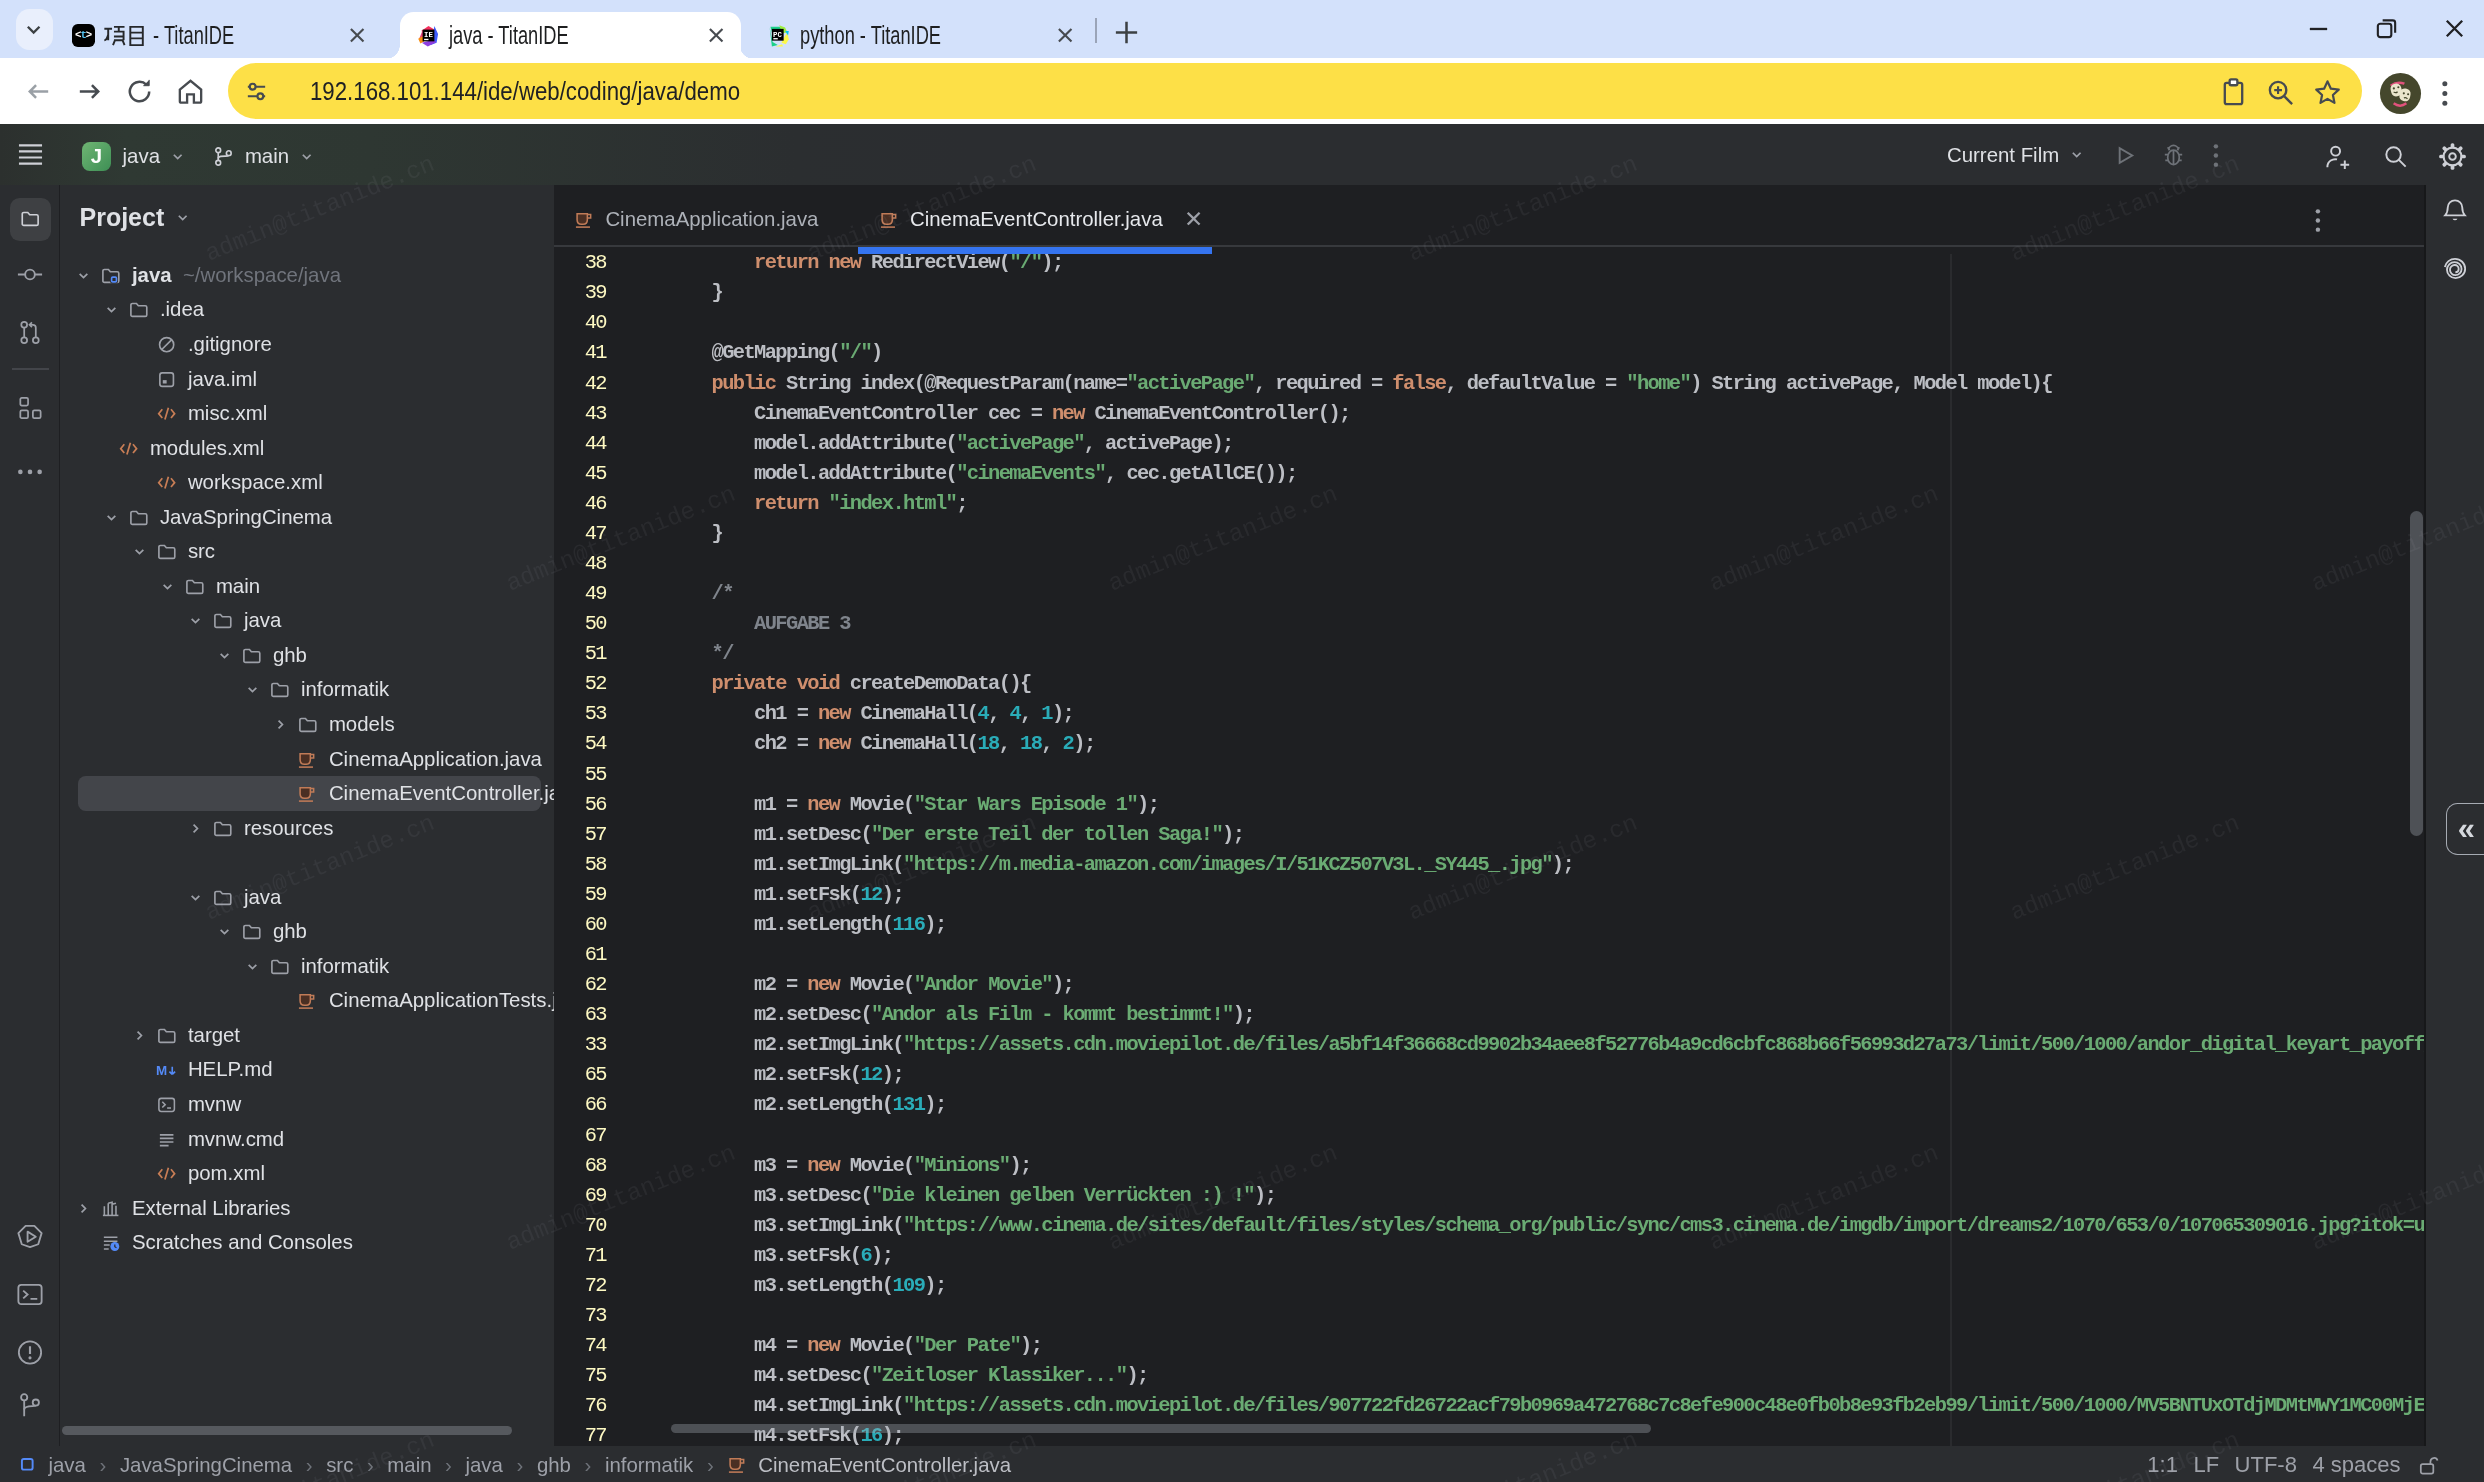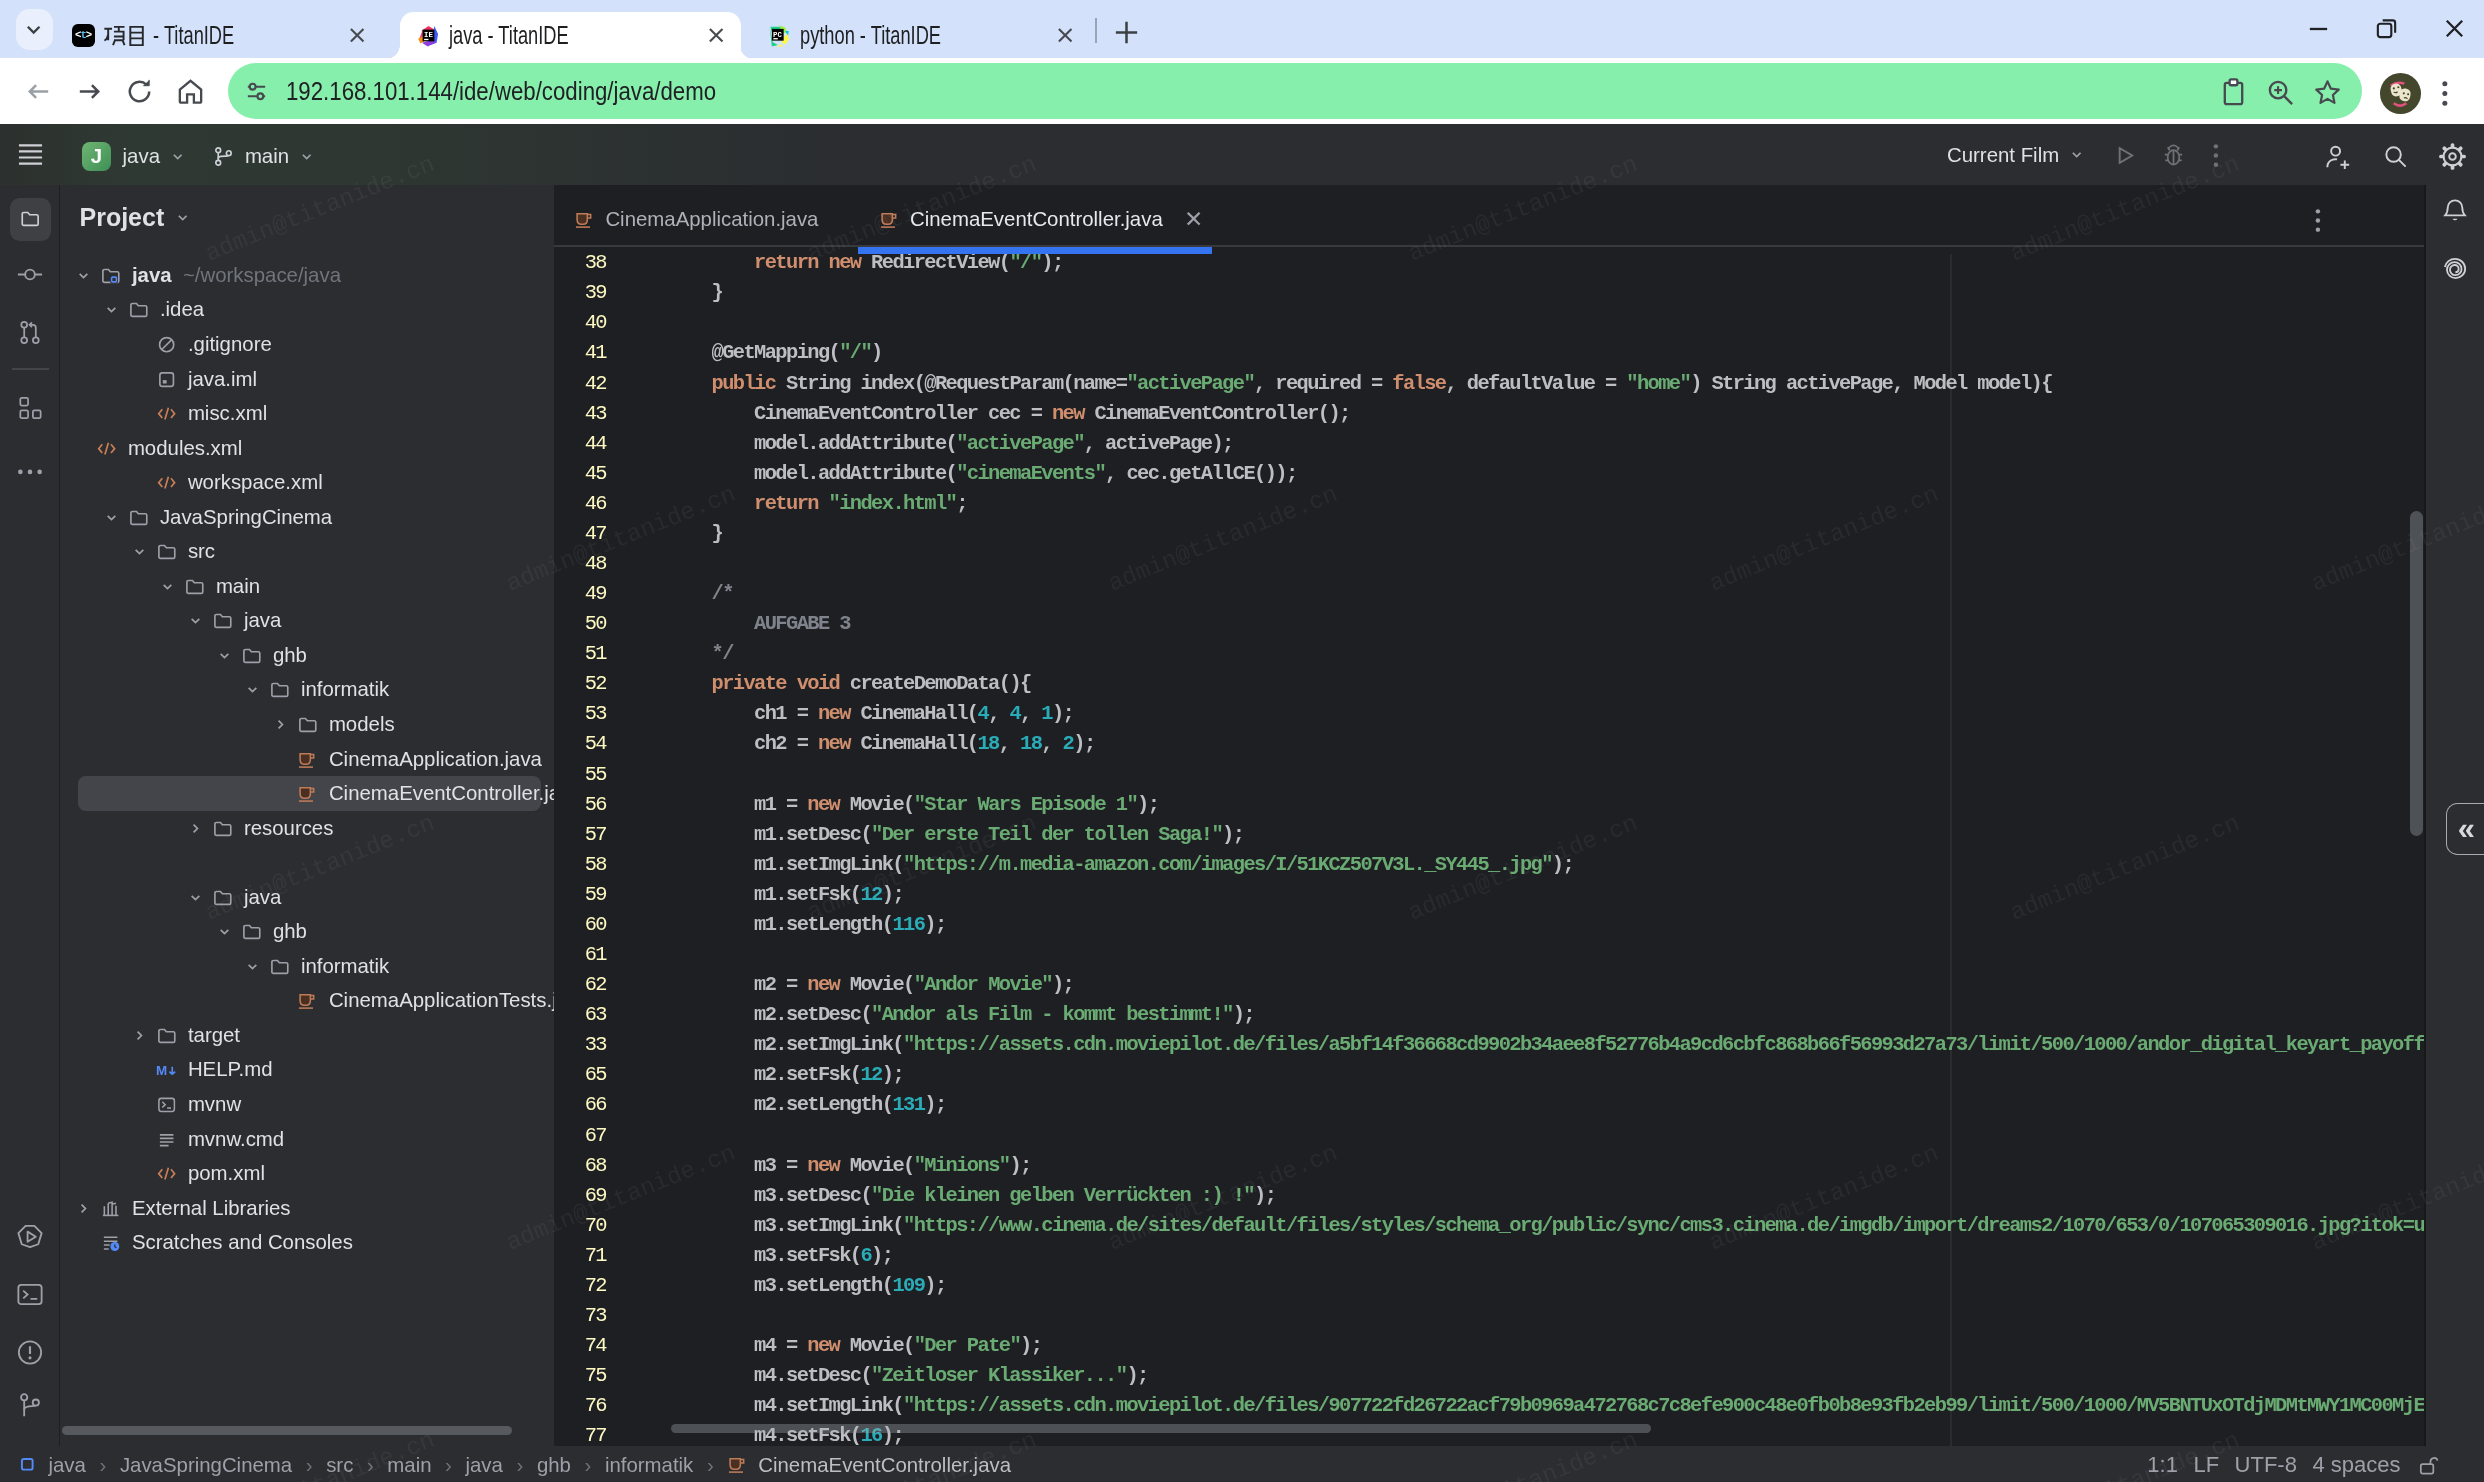--- a/index.html
+++ b/index.html
@@ -17,22 +17,22 @@
 .sx { display:inline-block; transform:scaleX(0.73); transform-origin:0 50%; }
 .tab .cls { margin-left:auto; color:#41454A; }
 #tab2 { left:400px; width:341px; background:#fff; border-radius:13.6px 13.6px 0 0; padding:0 15.5px 0 15.5px; }
 #tab1 { left:60px;  width:320px; padding:0 13.6px 0 11.6px; }
 #tab3 { left:748px; width:338px; padding:0 11.6px 0 18.4px; }
 .flare { position:absolute; top:45px; width:13.6px; height:13.6px; background:radial-gradient(circle at 0 0, transparent 13.6px, #fff 14px); }
 .titanicon { display:inline-flex; align-items:center; justify-content:center; width:23px; height:23px; border-radius:5.8px;
   background:#000; color:#fff; font-family:"Liberation Mono"; font-size:10.7px; font-weight:bold; letter-spacing:-1px; flex:none;}
 .titanicon i { color:#53C1F0; }
 #winctl { position:absolute; right:17.5px; top:15.5px; display:flex; gap:43px; align-items:center; }
-#urlpill { position:absolute; left:228px; top:63px; width:2134px; height:56px; border-radius:28px; background:#86efac;
-  display:flex; align-items:center; }
+#urlpill { position:absolute; left:228px; top:63px; width:2134px; height:56px; border-radius:28px; background:#fde047;
+  display:flex; align-items:center;gap:24px; }
 #urltext { font-size:26px; color:#202124; margin-left:17.5px; display:inline-block; transform:scaleX(0.855); transform-origin:0 50%; white-space:nowrap; }
 .navic { position:absolute; top:17.5px; }
 
 
 #ide { position:absolute; left:0; top:124px; width:2484px; height:1359px; background:#2B2D30; }
 #topbar { position:absolute; left:0; top:0; width:2484px; height:61px;
   background:linear-gradient(90deg, #2C302E 0px, #2F3933 126px, #2E3732 369px, #2B2E30 796px, #2B2D30 970px); }
 .jbadge { width:29px; height:29px; border-radius:7.8px; background:linear-gradient(135deg,#6FB573,#3E8F55);
   color:#fff; font-size:20.4px; font-weight:bold; display:flex; align-items:center; justify-content:center; }
 #leftstrip { position:absolute; left:0; top:61px; width:60px; height:1261px; background:#2B2D30; border-right:1.9px solid #1E1F22; }
@@ -400,21 +400,21 @@
           <span class="chsp"></span>
           <span class="tico">
             <svg width="21.3" height="21.3" viewBox="0 0 22 22" fill="none">
               <path d="M6.5 6.5 2.8 11l3.7 4.5" stroke="#C77D55" stroke-width="1.8"></path>
               <path d="M15.5 6.5l3.7 4.5-3.7 4.5" stroke="#C77D55" stroke-width="1.8"></path>
               <path d="M12.8 5 9.2 17" stroke="#C77D55" stroke-width="1.8"></path>
             </svg>
           </span>
           <span class="tlab">misc.xml</span>
         </div>
-<div class="trow" style="top:182px;padding-left:68px">
+<div class="trow" style="top:182px;padding-left:90px">
           <span class="chsp"></span>
           <span class="tico">
             <svg width="21.3" height="21.3" viewBox="0 0 22 22" fill="none">
               <path d="M6.5 6.5 2.8 11l3.7 4.5" stroke="#C77D55" stroke-width="1.8"></path>
               <path d="M15.5 6.5l3.7 4.5-3.7 4.5" stroke="#C77D55" stroke-width="1.8"></path>
               <path d="M12.8 5 9.2 17" stroke="#C77D55" stroke-width="1.8"></path>
             </svg>
           </span>
           <span class="tlab">modules.xml</span>
         </div>

